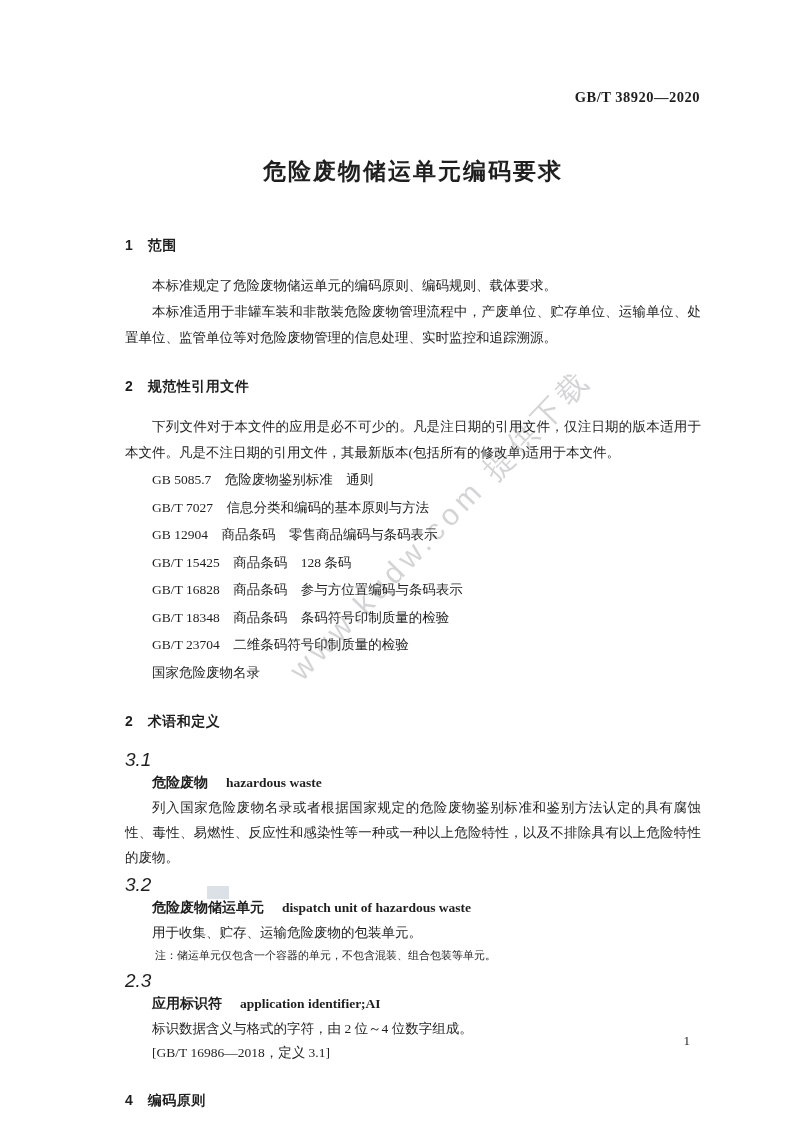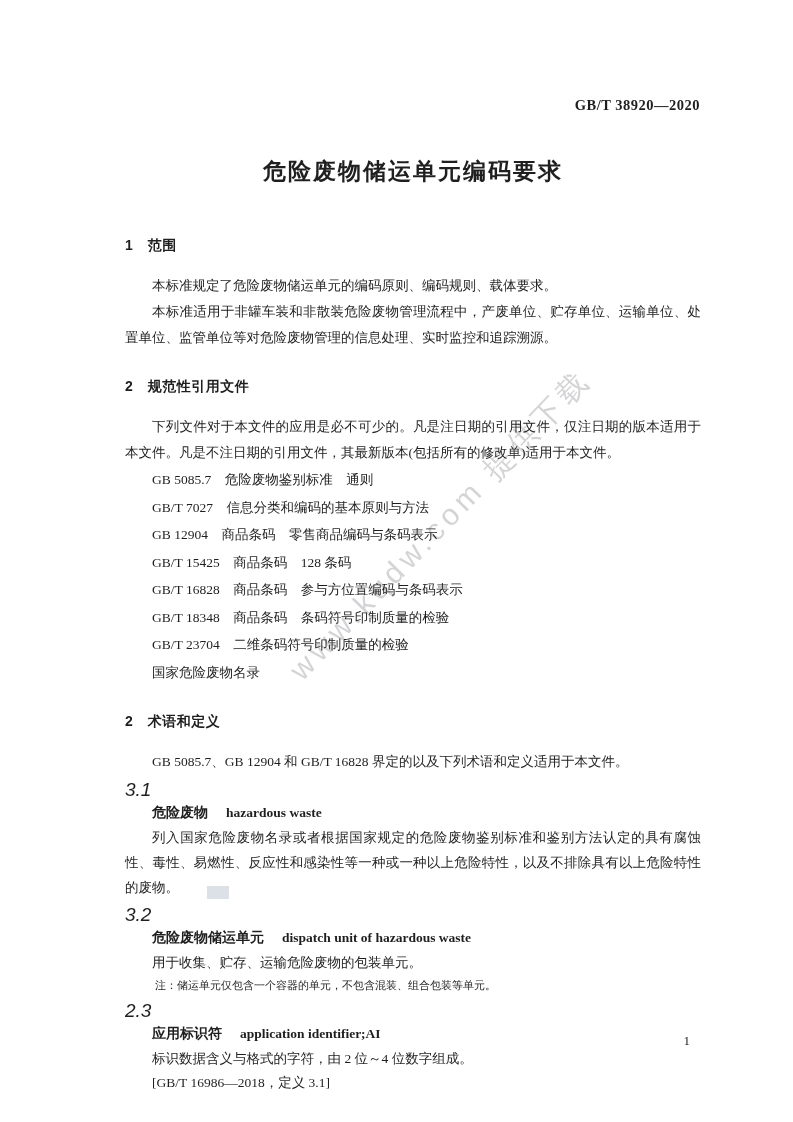--- a/index.html
+++ b/index.html
@@ -10,21 +10,21 @@
     margin:0 auto;
     background:#ffffff;
     color:#1f1f1f;
     font-family:"Liberation Serif","DejaVu Serif",serif;
     font-size:13.5px;
     line-height:26px;
     overflow:hidden;
   }
   .content { padding:0 92px 0 93px; position:relative; z-index:1;margin-left:32px; }
   .std-code {
-    position:absolute; top:92px; right:93px;
+    position:absolute; top:84px; right:93px;
     font-weight:bold; font-size:14.5px; letter-spacing:0.5px;
     font-family:"Liberation Serif","DejaVu Serif",serif;
     z-index:2;
   }
   .doc-title {
     margin-top:155px;
     text-align:center;
     font-family:"Liberation Sans","DejaVu Sans",sans-serif;
     font-size:23px; font-weight:bold; letter-spacing:2px;
     line-height:32px;
@@ -103,21 +103,20 @@
       <div class="ref">GB/T 7027　信息分类和编码的基本原则与方法</div>
       <div class="ref">GB 12904　商品条码　零售商品编码与条码表示</div>
       <div class="ref">GB/T 15425　商品条码　128 条码</div>
       <div class="ref">GB/T 16828　商品条码　参与方位置编码与条码表示</div>
       <div class="ref">GB/T 18348　商品条码　条码符号印制质量的检验</div>
       <div class="ref">GB/T 23704　二维条码符号印制质量的检验</div>
       <div class="ref">国家危险废物名录</div>
     </div>
 
     <h2 class="sec">2　术语和定义</h2>
-    <p class="body">GB 5085.7、GB 12904 和 GB/T 16828 界定的以及下列术语和定义适用于本文件。</p>
 
     <div>
       <div class="clause-num">3.1</div>
       <div class="term-line">
         <span class="term-zh">危险废物</span><span class="term-en">hazardous waste</span>
       </div>
       <p class="term-def">列入国家危险废物名录或者根据国家规定的危险废物鉴别标准和鉴别方法认定的具有腐蚀性、毒性、易燃性、反应性和感染性等一种或一种以上危险特性，以及不排除具有以上危险特性的废物。</p>
     </div>
 
     <div>

